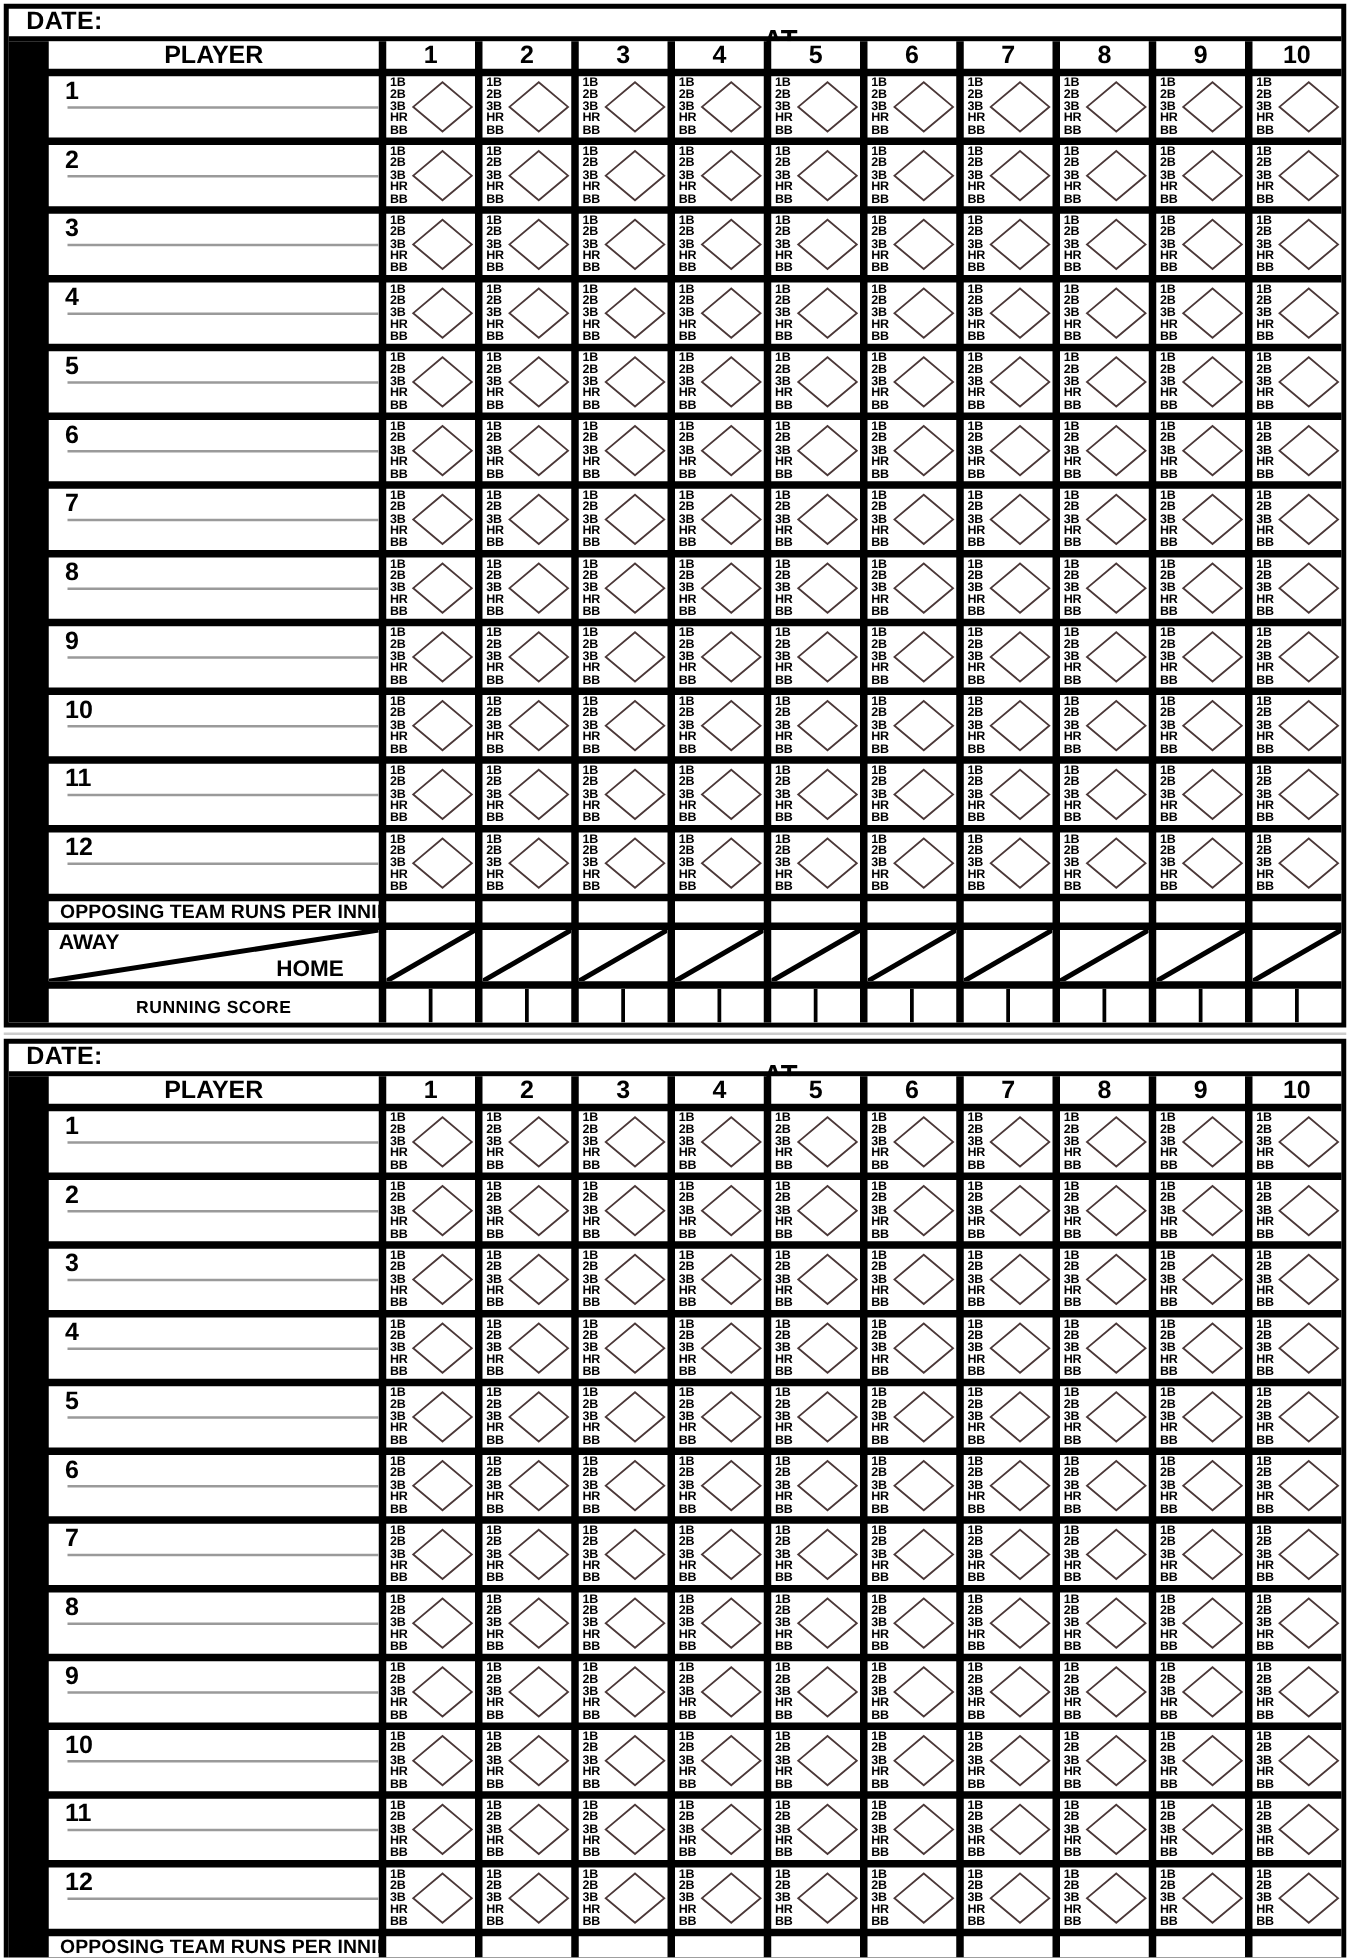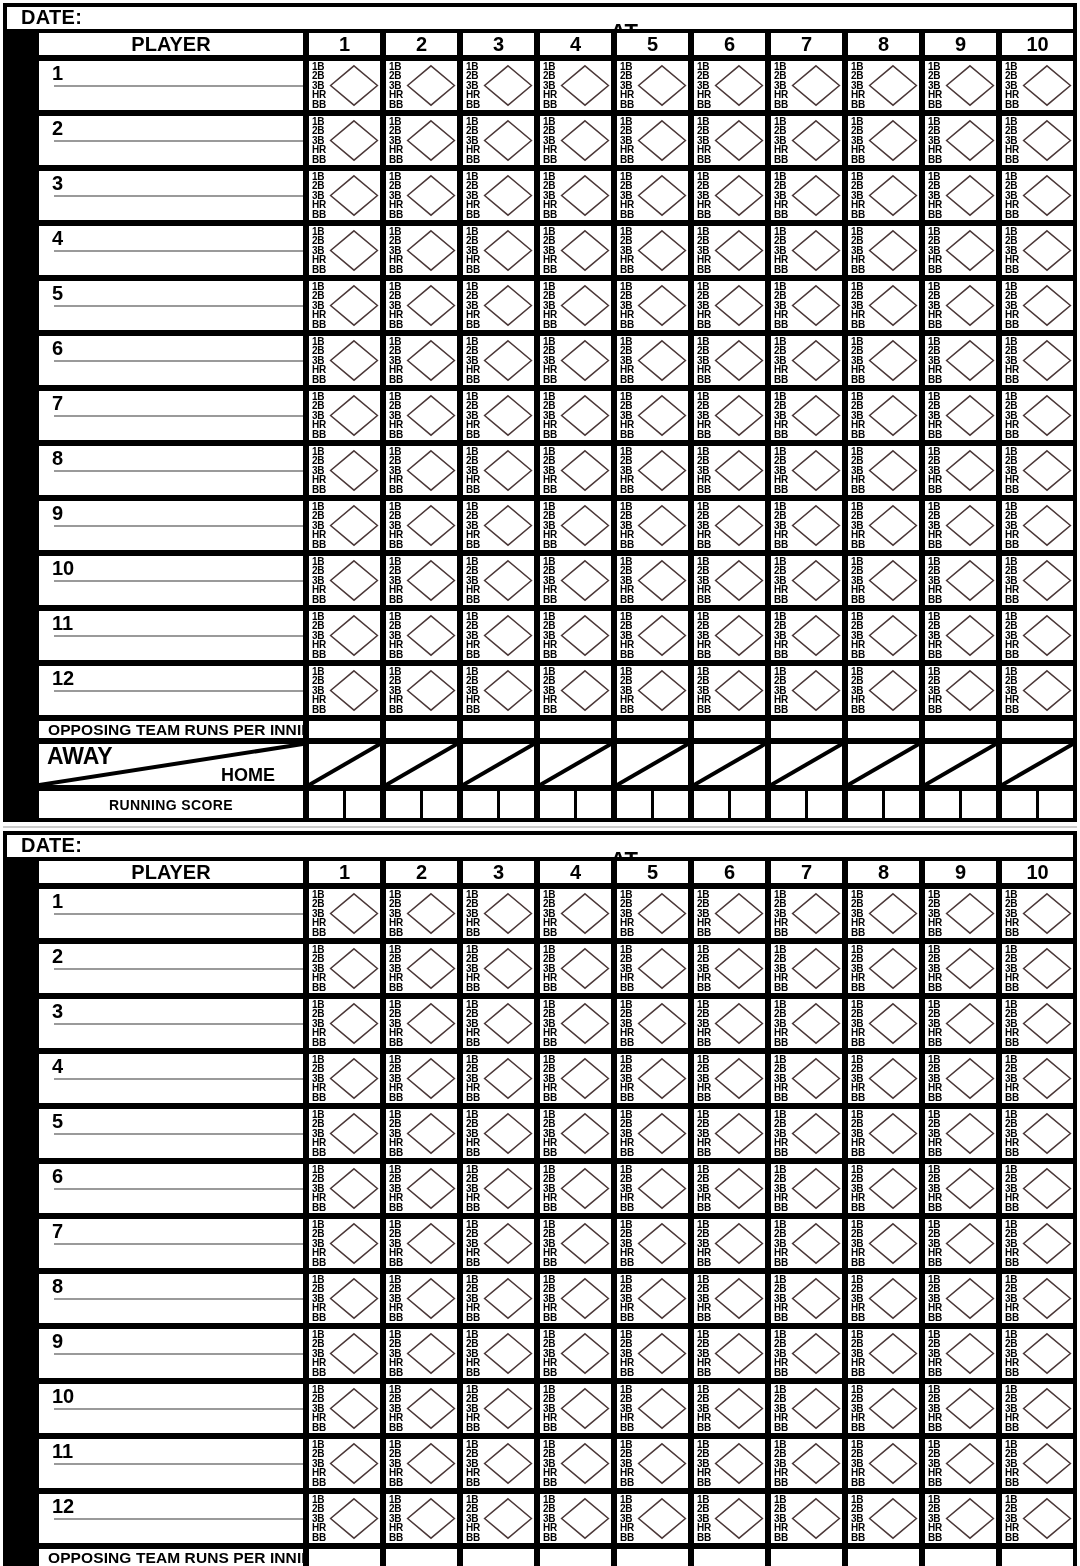--- a/index.html
+++ b/index.html
@@ -78,21 +78,21 @@
   .diag-svg line{stroke:var(--grid-line);stroke-width:4;vector-effect:non-scaling-stroke;}
   .diag-wrap{position:absolute;inset:0;display:block;}
   
   .opposing-label-cell{
     display:flex;align-items:center;
     font-weight:bold;font-size:15.5px;line-height:1;
     padding-left:9px;white-space:nowrap;letter-spacing:.1px;
   }
   .awayhome-label-cell .away{
     position:absolute;top:1px;left:8px;
-    font-weight:bold;font-size:23px;line-height:1;
+    font-weight:bold;font-size:17px;line-height:1;
   }
   .awayhome-label-cell .home{
     position:absolute;bottom:1px;right:28px;
     font-weight:bold;font-size:18px;line-height:1;
   }
   .running-label-cell{
     display:flex;align-items:center;justify-content:center;
     font-weight:bold;font-size:14px;line-height:1;letter-spacing:.4px;
   }
   .running-cell{display:flex;align-items:stretch;}

